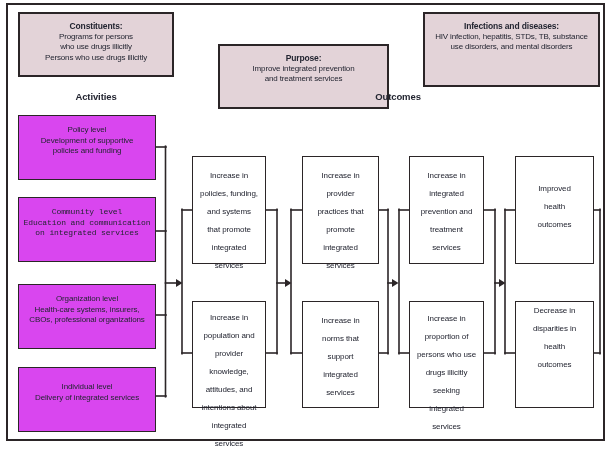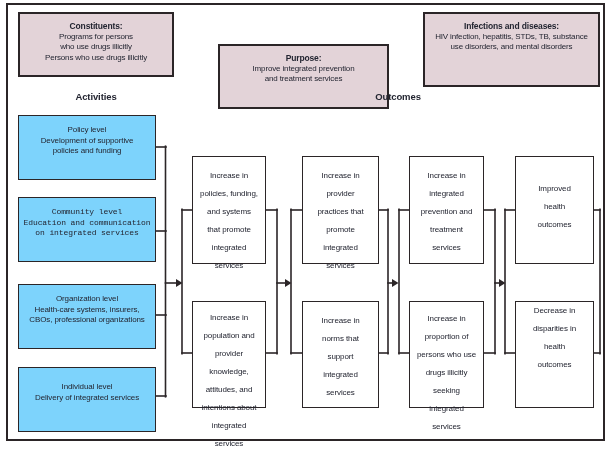--- a/index.html
+++ b/index.html
@@ -23,21 +23,21 @@
     position:absolute;background:var(--box-fill);border:2px solid var(--line);
     box-sizing:border-box;text-align:center;padding-top:7px;letter-spacing:-0.15px;
   }
   .ptitle{font-weight:bold;font-size:8.5px;line-height:10.5px;}
   .plines{font-size:8px;line-height:10.5px;white-space:pre-line;}
   .hdr{
     position:absolute;width:100px;text-align:center;
     font-weight:bold;font-size:9.5px;letter-spacing:-0.1px;
   }
   .act{
-    position:absolute;left:18px;width:138px;height:65px;background:#7dd3fc;
+    position:absolute;left:18px;width:138px;height:65px;background:#d946ef;
     border:1.6px solid var(--line);box-sizing:border-box;text-align:center;
     padding:9px 2px 0 2px;font-size:8px;line-height:10.5px;white-space:pre-line;
     letter-spacing:-0.1px;
   }
   .out{
     position:absolute;background:#fff;border:1.6px solid var(--line);
     box-sizing:border-box;text-align:center;font-size:8px;line-height:18px;
     white-space:pre-line;padding:10px 1px 0 1px;letter-spacing:-0.1px;
   }
 </style>

